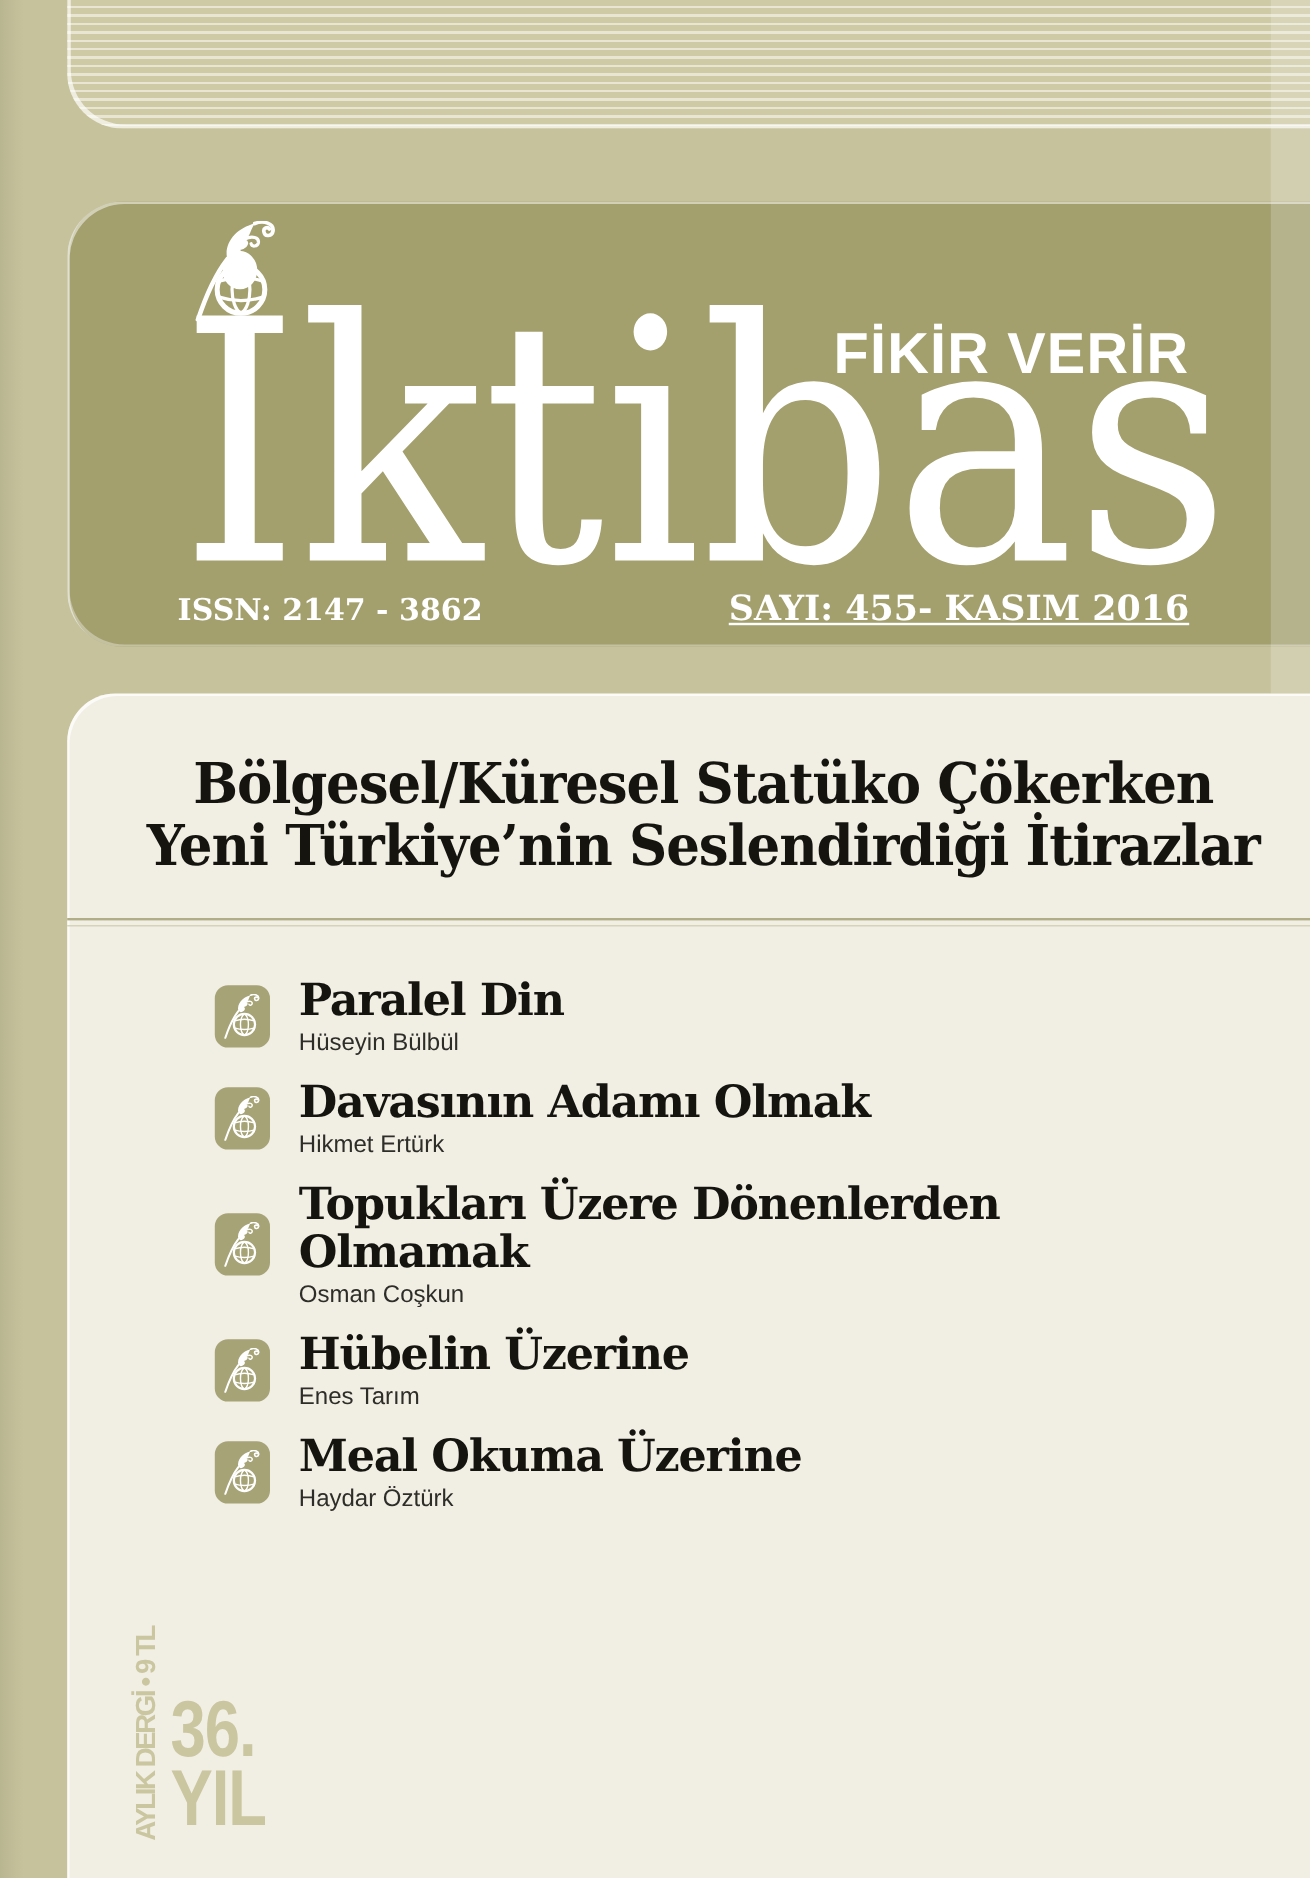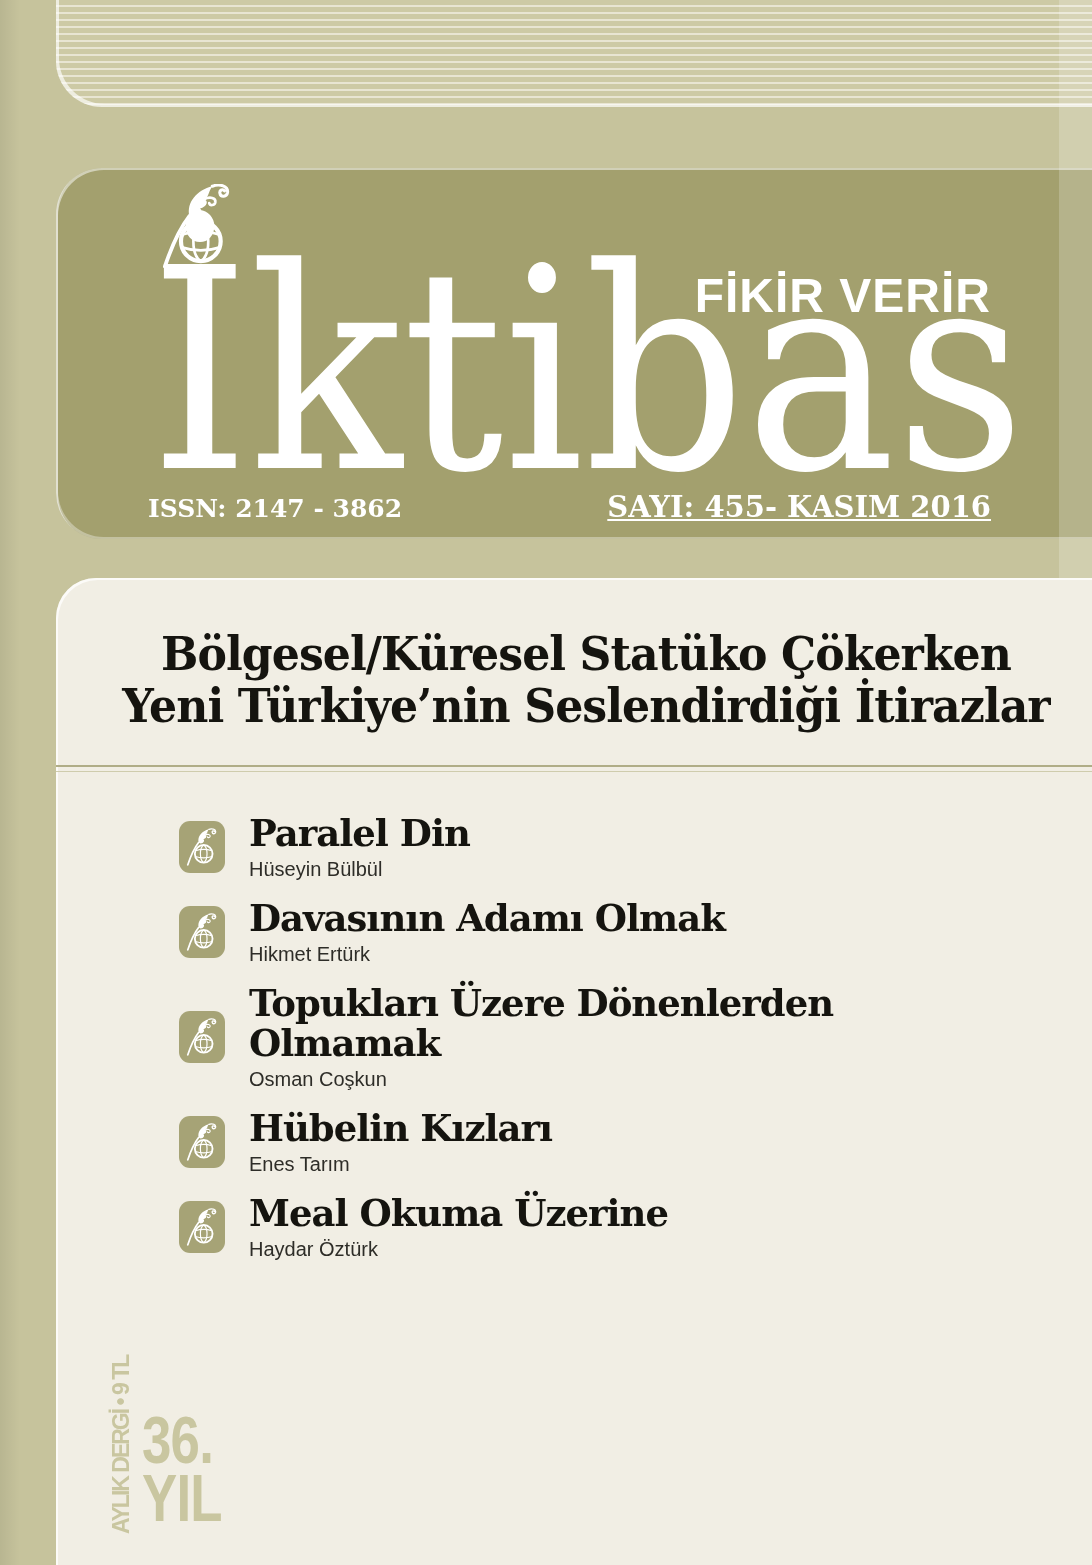--- a/index.html
+++ b/index.html
@@ -173,21 +173,21 @@
             <span class="article-author" style="display:block">Osman Coşkun</span>
           </span>
       </li>
       <li class="article">
         <span class="tile">
             <svg viewBox="0 0 100 110">
               <use href="#qg" xlink:href="#qg"></use>
             </svg>
           </span>
         <span>
-            <span class="article-title" style="display:block">Hübelin Kızları</span>
+            <span class="article-title" style="display:block">Hübelin Üzerine</span>
             <span class="article-author" style="display:block">Enes Tarım</span>
           </span>
       </li>
       <li class="article">
         <span class="tile">
             <svg viewBox="0 0 100 110">
               <use href="#qg" xlink:href="#qg"></use>
             </svg>
           </span>
         <span>

